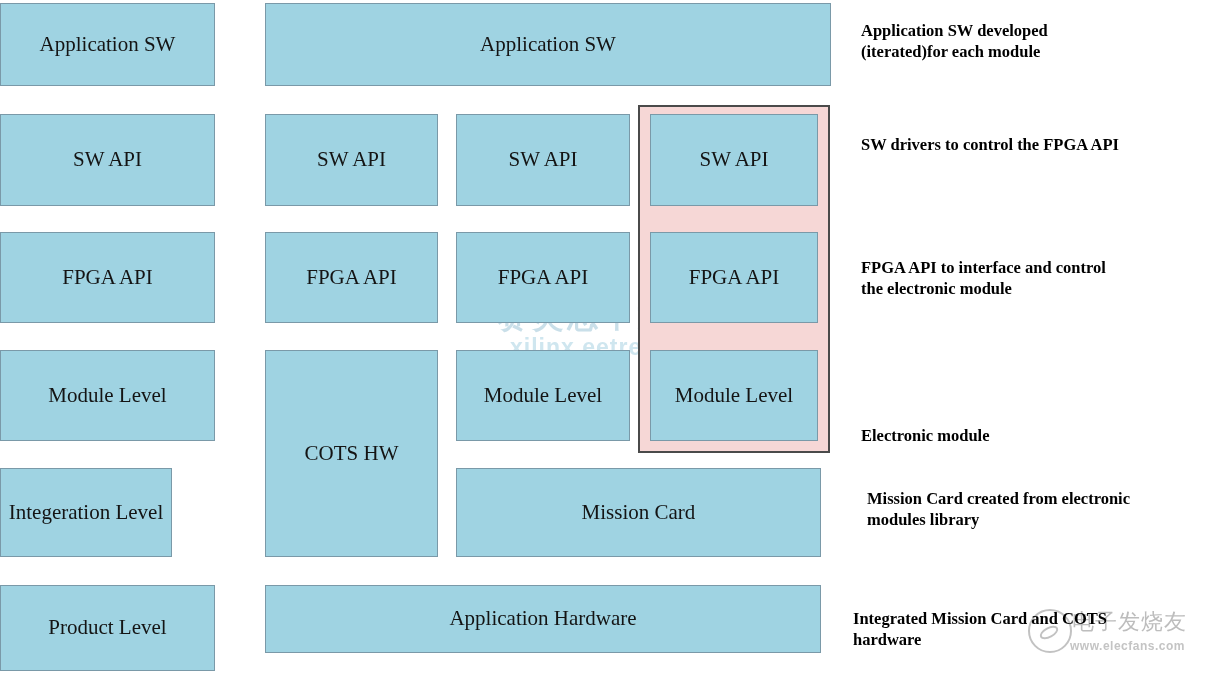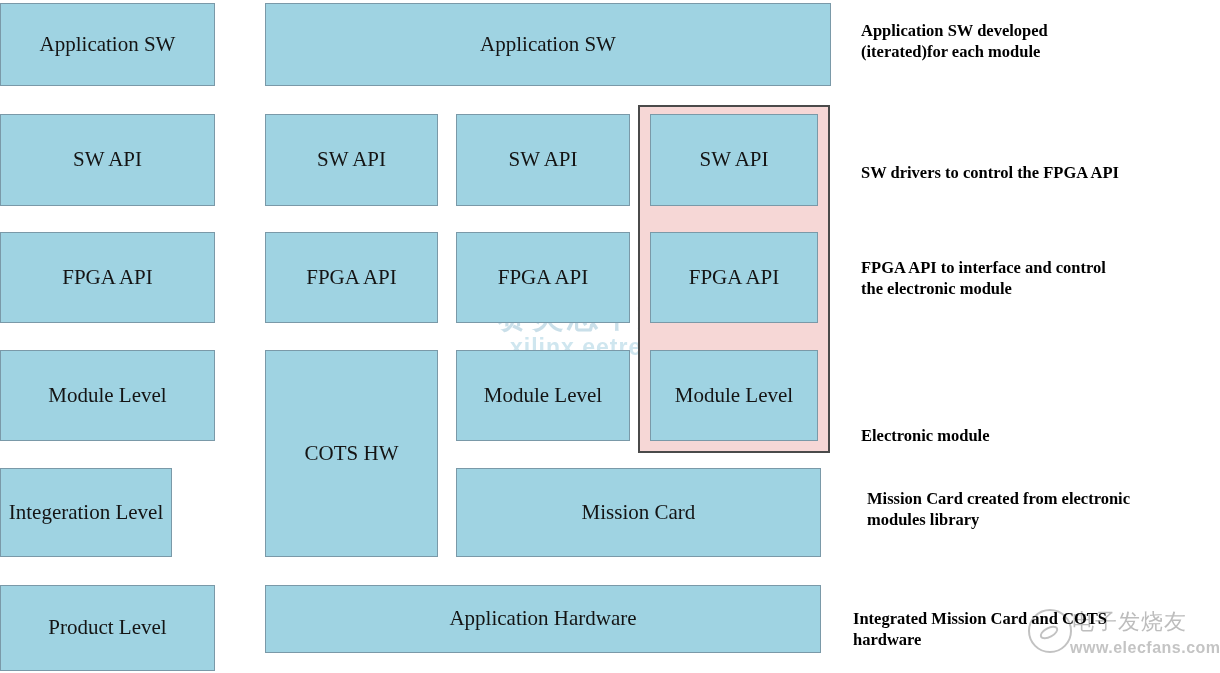--- a/index.html
+++ b/index.html
@@ -81,21 +81,21 @@
     font-size: 22px;
     font-weight: 400;
     color: #bdbdbd;
     letter-spacing: 1px;
     white-space: nowrap;
   }
   .wm-br .wm-url2 {
     position: absolute;
     left: 44px;
     top: 38px;
-    font-size: 16px;
+    font-size: 12px;
     font-weight: 700;
     color: #c4c4c4;
     letter-spacing: 0.5px;
     white-space: nowrap;
   }
 
   
   .box {
     position: absolute;
     box-sizing: border-box;
@@ -211,21 +211,21 @@
 
   <div class="box" style="left:265px; top:585px; width:556px; height:68px;">
     <span class="lbl">Application Hardware</span>
   </div>
 
   <div class="note" style="left:861px; top:20px; width:350px;">
     <div>Application SW developed</div>
     <div>(iterated)for each module</div>
   </div>
 
-  <div class="note" style="left:861px; top:162px; width:352px;">
+  <div class="note" style="left:861px; top:134px; width:352px;">
     <div>SW drivers to control the FPGA API</div>
   </div>
 
   <div class="note" style="left:861px; top:257px; width:350px;">
     <div>FPGA API to interface and control</div>
     <div>the electronic module</div>
   </div>
 
   <div class="note" style="left:861px; top:385px; width:350px;margin-top:40px;">
     <div>Electronic module</div>

